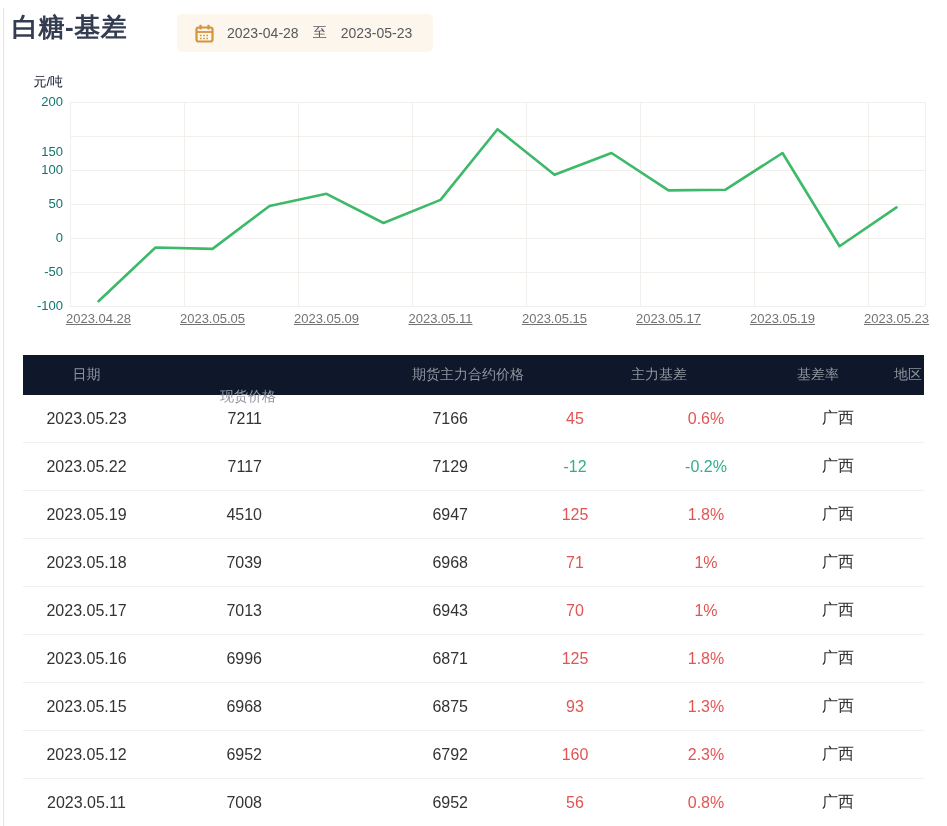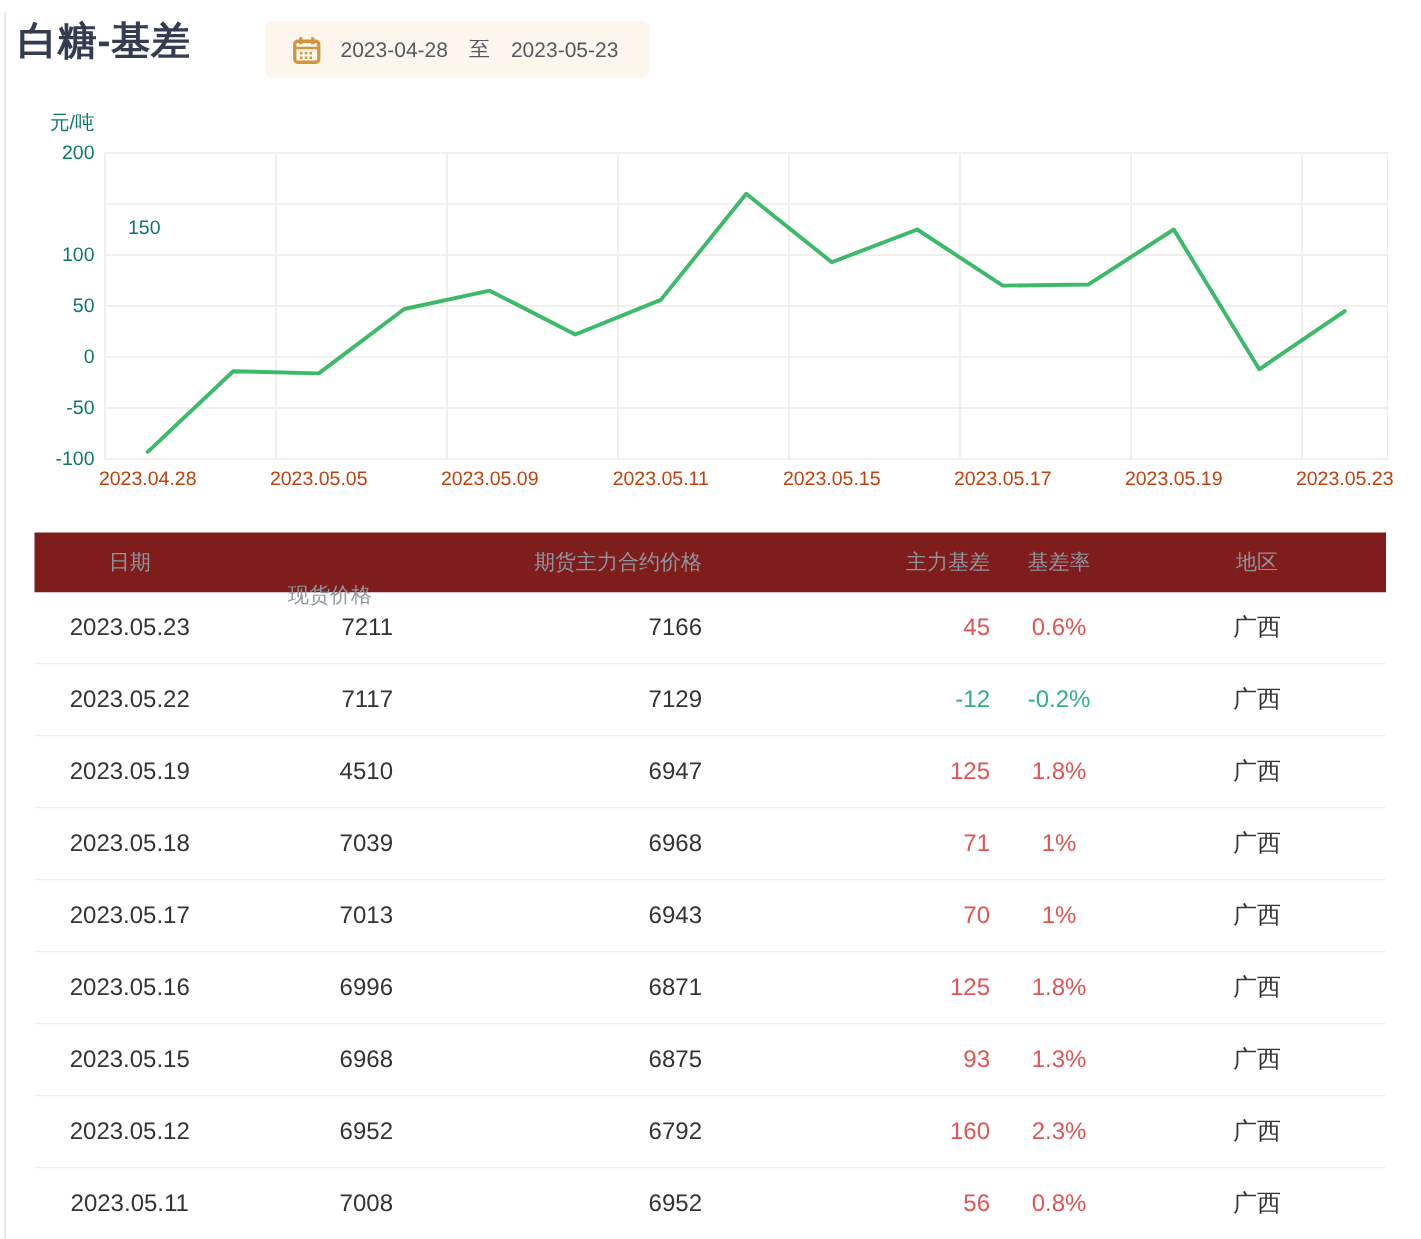--- a/index.html
+++ b/index.html
@@ -30,49 +30,49 @@
     cursor: pointer;
   }
   .date-picker .cal { width: 19px; height: 19px; flex: 0 0 auto; margin-right: 13px; }
   .date-picker .dtext { font-size: 14px; color: #55595f; }
   .date-picker .sep { margin: 0 14px; font-size: 14px; color: #55595f; }
 
   
   .chart-wrap { position: absolute; left: 0; top: 0; width: 947px; height: 345px; }
   .y-unit {
     position: absolute; left: 0; top: 73px; width: 63px;
-    text-align: right; font-size: 13px; color: #0f766e;
+    text-align: right; font-size: 13px; color: #0f172a;
   }
   .y-tick {
     position: absolute; left: 0; width: 63px; text-align: right;
     font-size: 13px; color: #0f766e; height: 16px; line-height: 16px;
   }
   .x-tick {
     position: absolute; width: 110px; text-align: center;
-    font-size: 13px; color: #c2410c; top: 311px;
+    font-size: 13px; color: #737373; top: 311px; text-decoration: underline;
   }
   svg.plot { position: absolute; left: 70px; top: 102px; overflow: visible; }
 
   
   .table { position: absolute; left: 23px; top: 355px; width: 901px; }
   .tr { display: flex; align-items: center; }
   .thead {
-    background: #7f1d1d; height: 40px;
-    font-size: 14px; color: #8f959e;
+    background: #0f172a; height: 40px;
+    font-size: 14px; color: #8f959e; gap: 28px;
   }
   .trow {
     height: 48px; background: #fff;
     border-bottom: 1px solid #eef0f2;
     font-size: 16px; color: #333;
   }
   .td, .th { flex: 0 0 auto; }
   .c0 { width: 127px; text-align: center; }
   .c1 { width: 140px; text-align: right; padding-right: 28px; }
   .c2 { width: 200px; text-align: right; padding-right: 22px; }
-  .c3 { width: 170px; text-align: right; }
+  .c3 { width: 170px; text-align: center; }
   .c4 { width: 92px;  text-align: center; }
   .c5 { flex: 1 1 auto; text-align: center; }
   .thead .c1 { text-align: center; padding-right: 0; margin-top: 44px; }
   .pos { color: #e25454; }
   .neg { color: #2fae8e; }
 </style>
 </head>
 <body>
 
 <div id="app">
@@ -92,21 +92,21 @@
     </svg>
     <span class="dtext">2023-04-28</span>
     <span class="sep">至</span>
     <span class="dtext">2023-05-23</span>
   </div>
 
   <div class="chart-wrap">
     <div class="y-unit">元/吨</div>
     <div id="yticks">
         <div class="y-tick" style="top: 94px;">200</div>
-        <div class="y-tick" style="top: 144px; margin-left: 44px;">150</div>
+        <div class="y-tick" style="top: 144px;">150</div>
         <div class="y-tick" style="top: 162px;">100</div>
         <div class="y-tick" style="top: 196px;">50</div>
         <div class="y-tick" style="top: 230px;">0</div>
         <div class="y-tick" style="top: 264px;">-50</div>
         <div class="y-tick" style="top: 298px;">-100</div>
       </div>
     <div id="xticks">
         <div class="x-tick" style="left: 43.5px;">2023.04.28</div>
         <div class="x-tick" style="left: 157.5px;">2023.05.05</div>
         <div class="x-tick" style="left: 271.5px;">2023.05.09</div>

